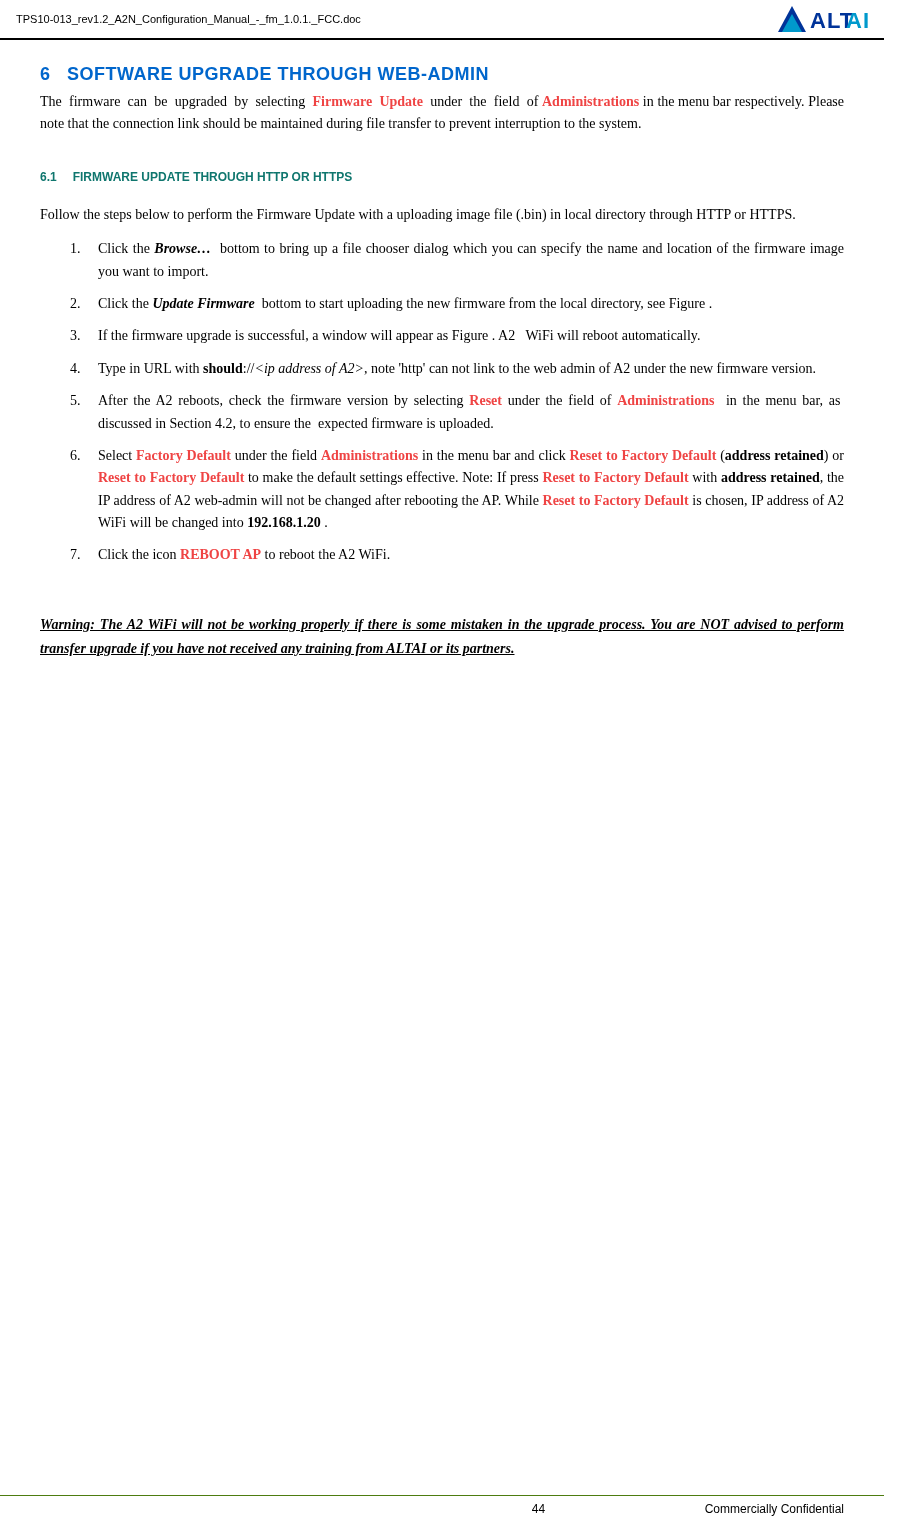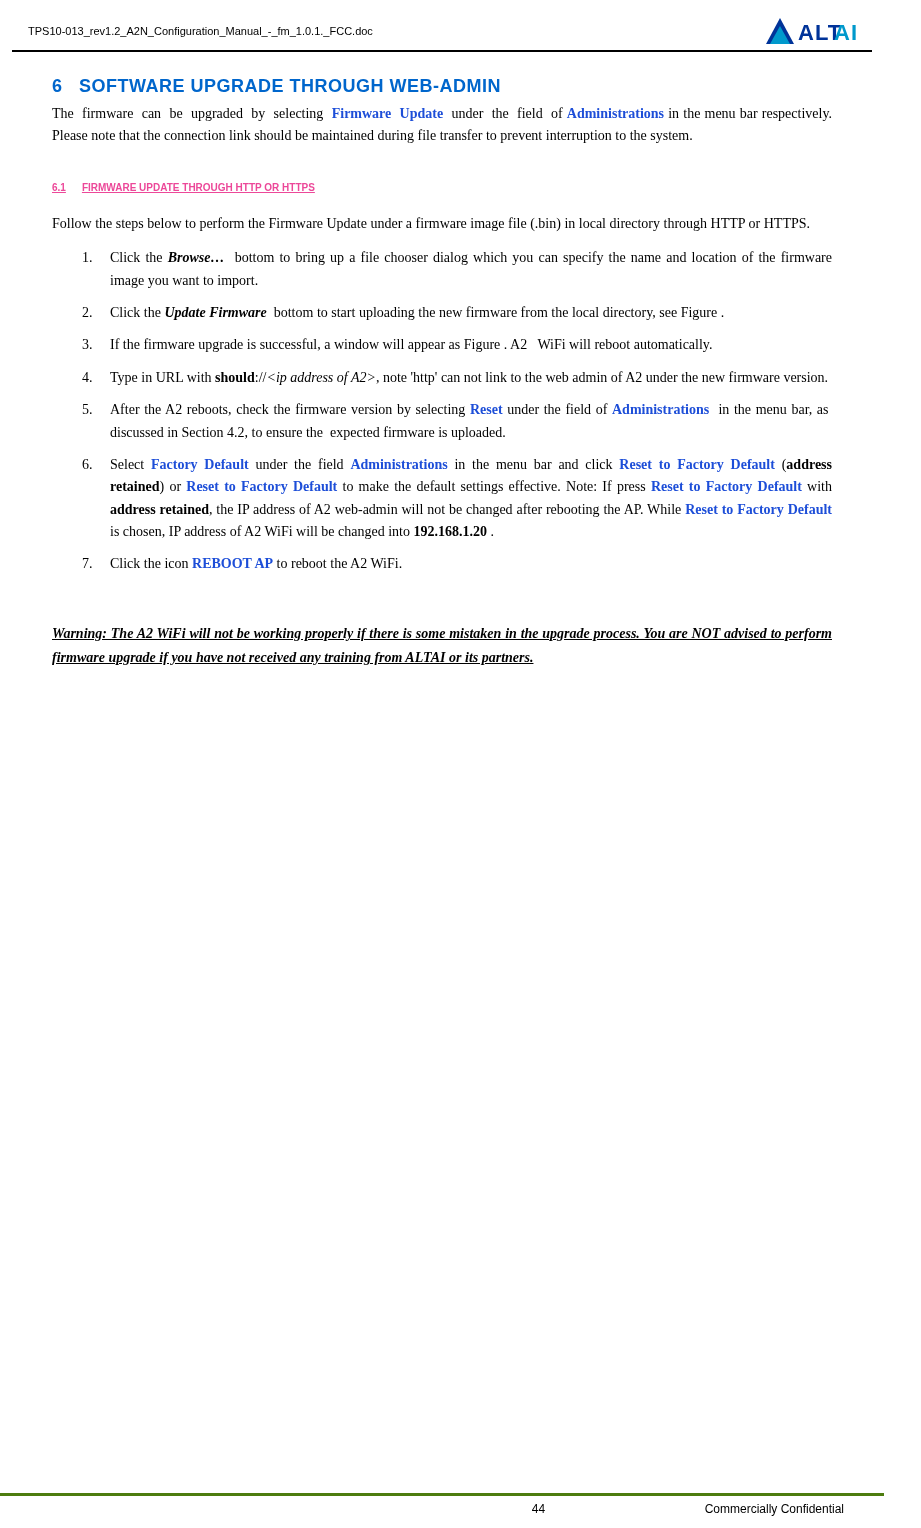--- a/index.html
+++ b/index.html
@@ -9,21 +9,21 @@
       background: #fff;
       color: #000;
       width: 921px;
       min-height: 1528px;
       position: relative;
     }
 
     .page-wrapper {
       width: 884px;
       min-height: 1528px;
-      padding: 12px;
+      padding: 0;
       position: relative;
     }
 
     
     .header {
       display: flex;
       align-items: center;
       justify-content: space-between;
       border-bottom: 2px solid #000;
       padding: 4px 16px 4px 16px;
@@ -55,33 +55,32 @@
     }
 
     .intro-para {
       text-align: justify;
       line-height: 1.6;
       margin-bottom: 18px;
       font-size: 14px;
     }
 
     .highlight-blue {
-      color: #1d4ed8;
+      color: #ef4444;
       font-weight: bold;
     }
 
     
     .subsection-heading {
-      font-size: 10px;
-      font-weight: bold;
-      color: #ec4899;
+      font-size: 12px;
+      font-weight: bold;
+      color: #0f766e;
       margin-bottom: 10px;
       font-family: Arial, sans-serif;
       text-transform: uppercase;
-      text-decoration: underline;
     }
 
     .subsection-number {
       margin-right: 16px;
     }
 
     .follow-para {
       text-align: justify;
       line-height: 1.6;
       margin-bottom: 12px;
@@ -130,21 +129,21 @@
       position: absolute;
       bottom: 12px;
       left: 0;
       right: 0;
       display: flex;
       justify-content: space-between;
       align-items: center;
       padding: 0 40px;
       font-size: 12px;
       font-family: Arial, sans-serif;
-      border-top: 3px solid #4d7c0f;
+      border-top: 1px solid #4d7c0f;
       padding-top: 6px;
     }
 
     .footer-page {
       text-align: center;
       flex: 1;
     }
 
     .footer-confidential {
       text-align: left;
@@ -191,21 +190,21 @@
     <br>
 
     
     <div class="subsec-header-row">
       <span class="subsection-number subsection-heading">6.1</span>
       <span class="subsection-heading">Firmware Update Through HTTP or HTTPS</span>
     </div>
 
     
     <p class="follow-para">
-      Follow the steps below to perform the Firmware Update under a firmware image file (.bin) in local directory through HTTP or HTTPS.
+      Follow the steps below to perform the Firmware Update with a uploading image file (.bin) in local directory through HTTP or HTTPS.
     </p>
 
     
     <ol class="num-list">
 
       <li>
         <span class="num">1.</span>
         <span class="list-content">
           Click the <span class="bold-italic">Browse…</span>&nbsp; bottom to bring up a file chooser dialog which you can specify the name and location of the firmware image you want to import.
         </span>
@@ -252,21 +251,21 @@
           Click the icon <span class="highlight-blue bold">REBOOT AP</span> to reboot the A2 WiFi.
         </span>
       </li>
 
     </ol>
 
     <br>
 
     
     <div class="warning-block">
-      <span>Warning: The A2 WiFi will not be working properly if there is some mistaken in the upgrade process.  You  are  NOT  advised  to  perform  firmware  upgrade  if  you  have  not  received  any training from ALTAI or its partners.</span>
+      <span>Warning: The A2 WiFi will not be working properly if there is some mistaken in the upgrade process.  You  are  NOT  advised  to  perform  transfer  upgrade  if  you  have  not  received  any training from ALTAI or its partners.</span>
     </div>
 
   </div>
 
   <div class="footer">
     <span style="flex:1;"></span>
     <span class="footer-page">44</span>
     <span class="footer-confidential">Commercially Confidential</span>
   </div>
 

